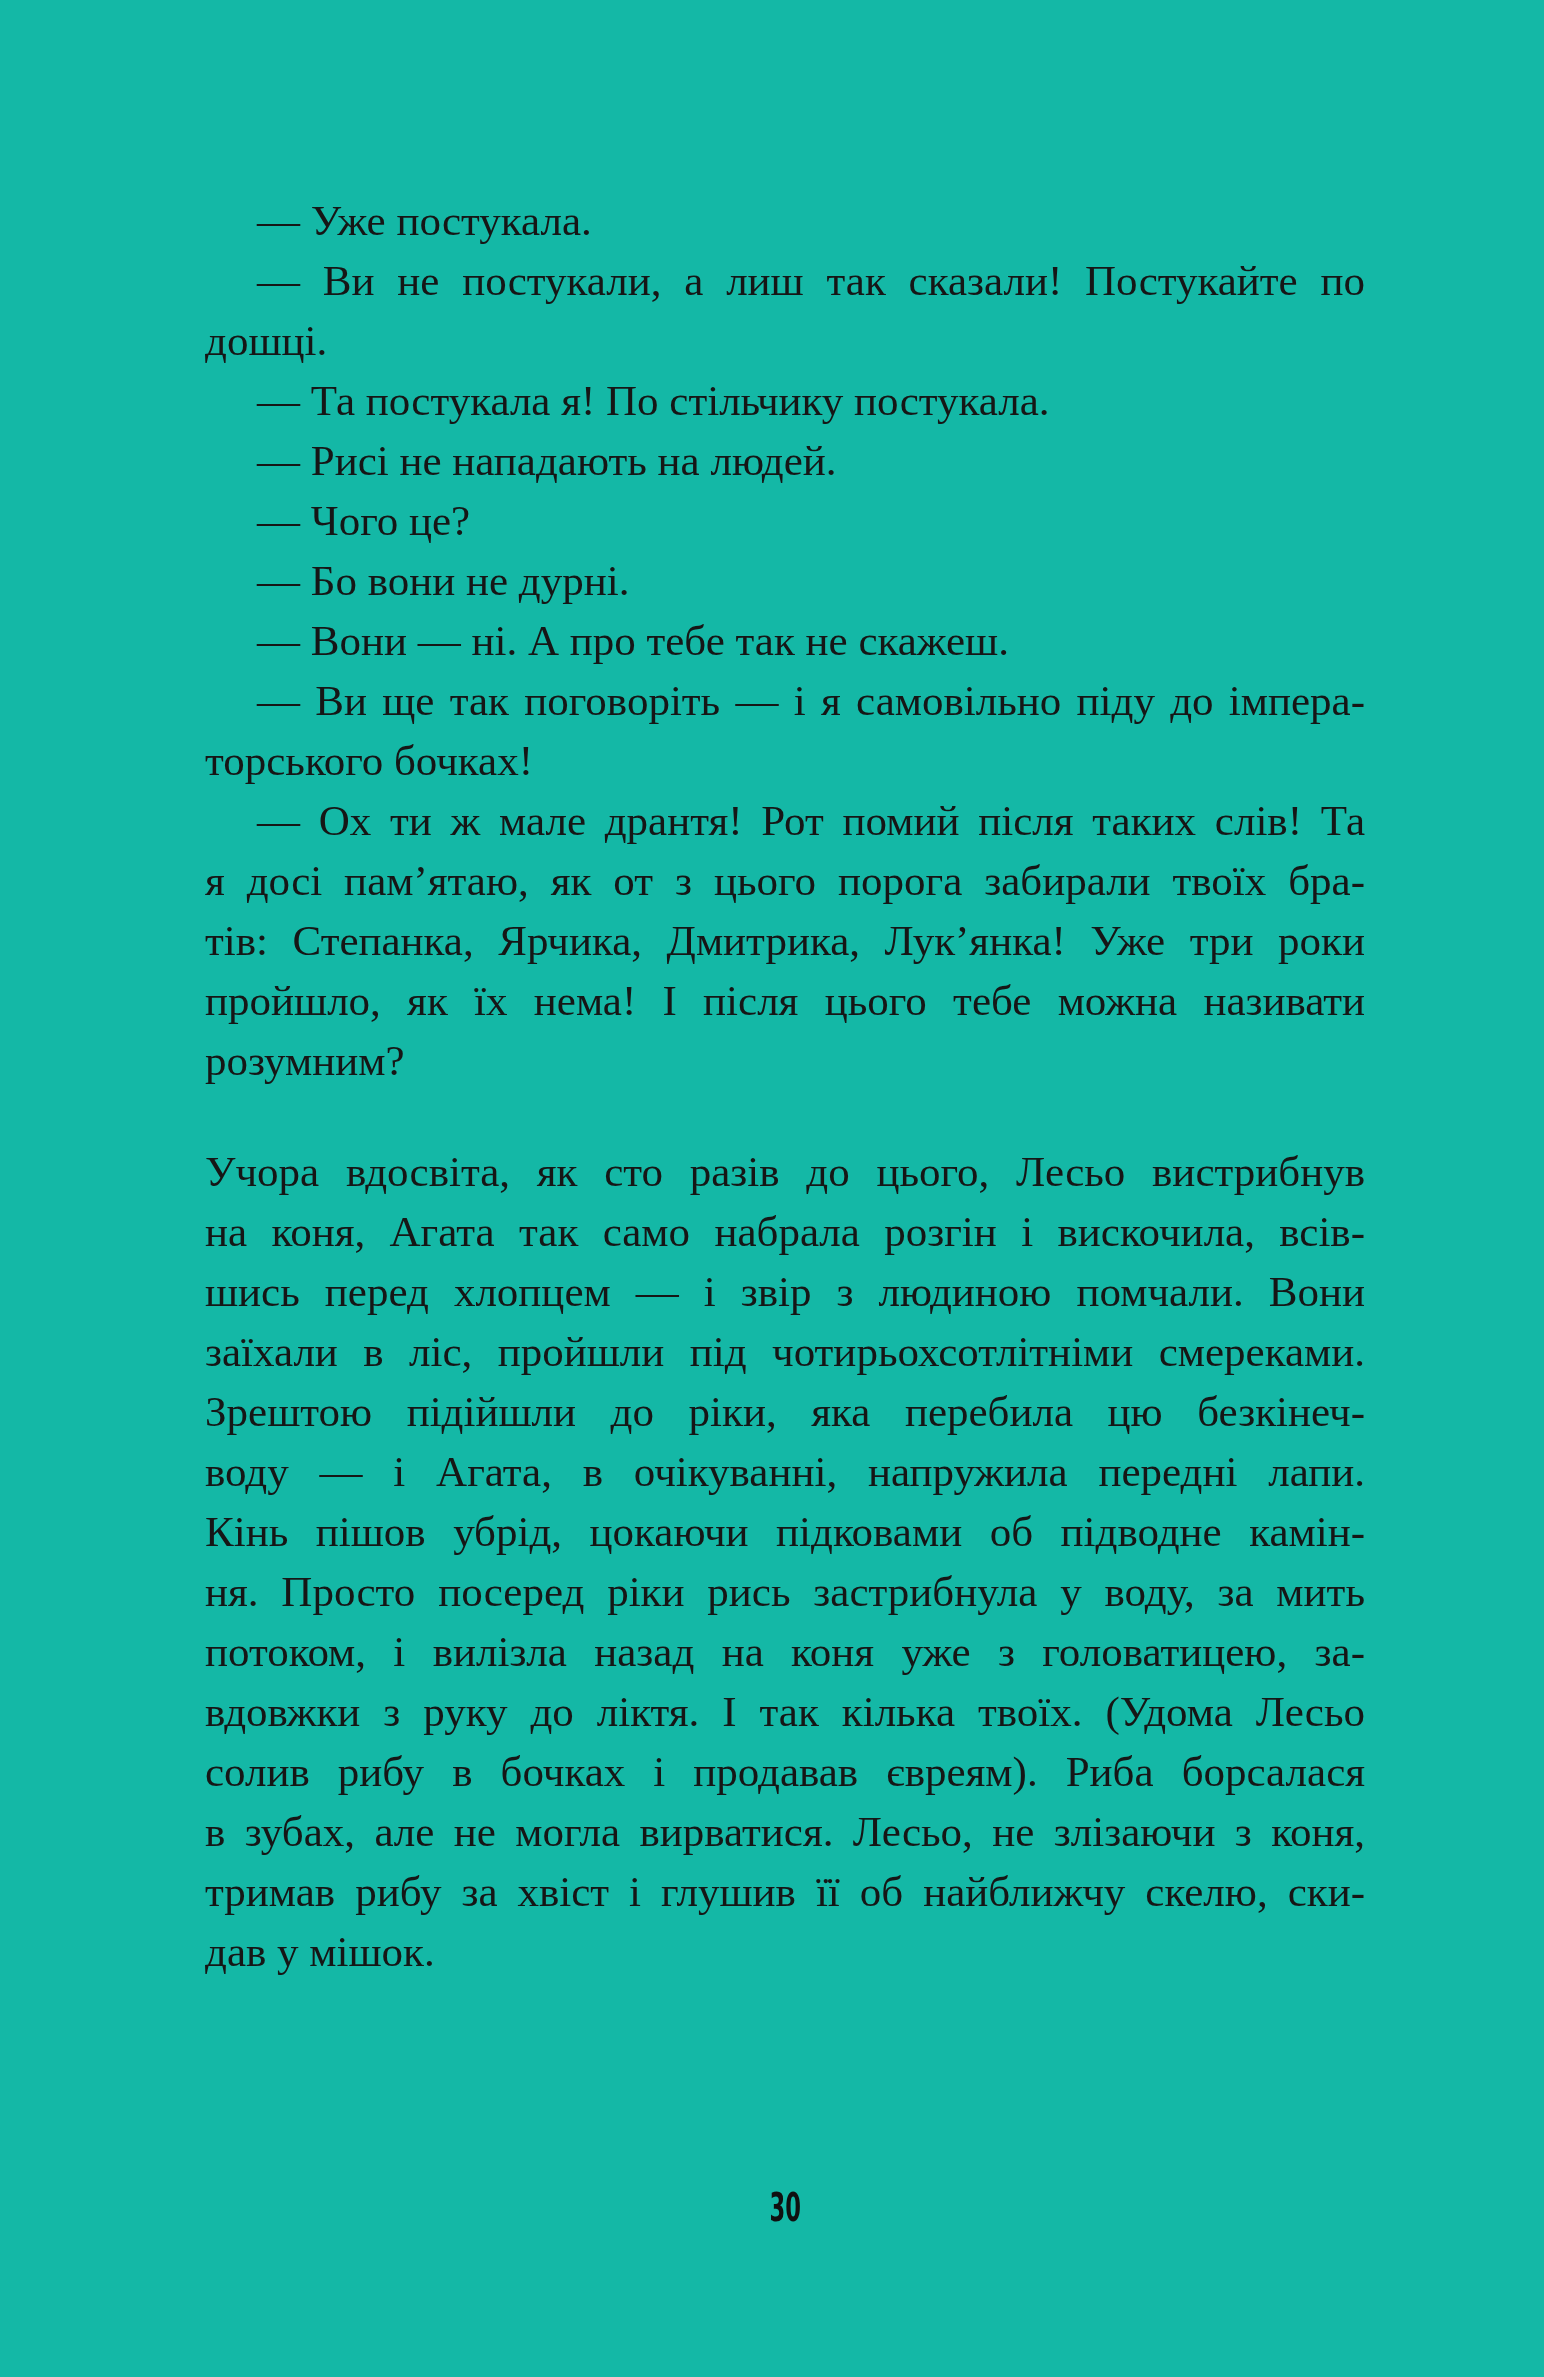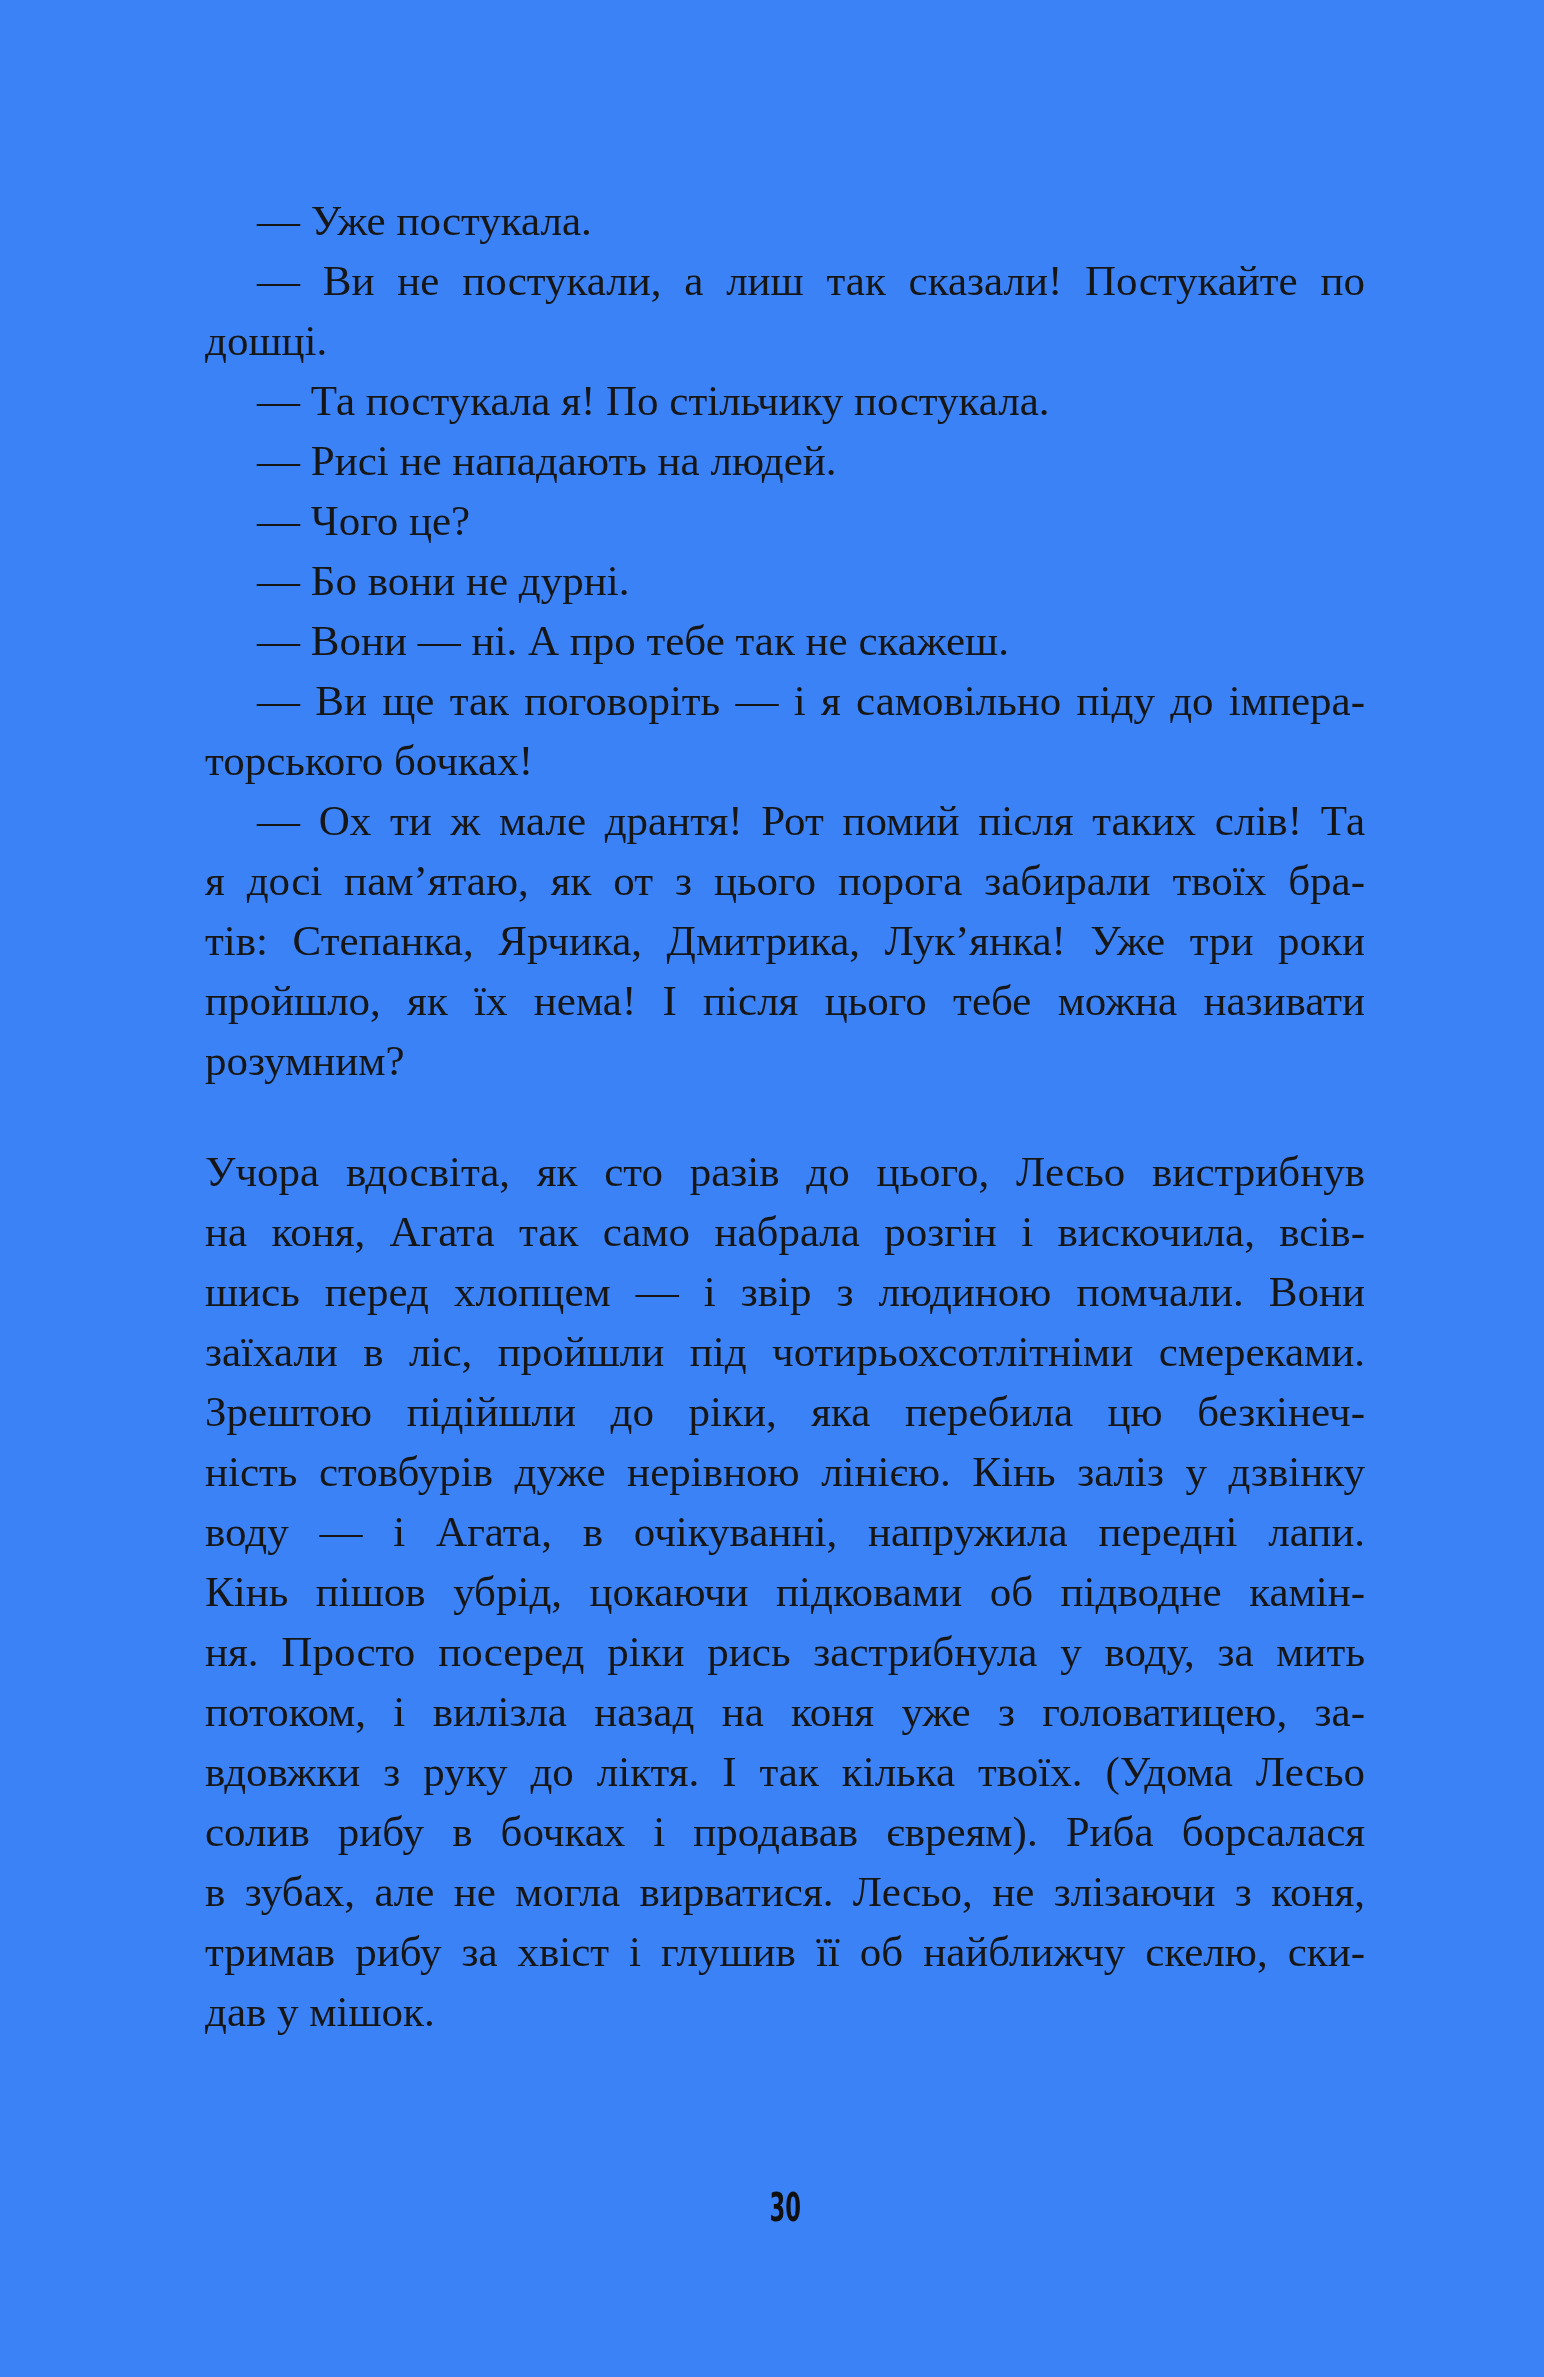--- a/index.html
+++ b/index.html
@@ -4,21 +4,21 @@
 <style>
   html, body {
     margin: 0;
     padding: 0;
     background: #ffffff;
   }
   .book-page {
     position: relative;
     width: 1545px;
     height: 2377px;
-    background: #3b82f6;
+    background: #14b8a6;
     color: #161616;
     font-family: "Liberation Serif", "DejaVu Serif", serif;
     overflow: hidden;
   }
   .text-block {
     position: absolute;
     left: 205px;
     top: 191px;
     width: 1160px;
     font-size: 43px;
@@ -78,21 +78,20 @@
         <div class="line j">тів: Степанка, Ярчика, Дмитрика, Лук’янка! Уже три роки</div>
         <div class="line j">пройшло, як їх нема! І після цього тебе можна називати</div>
         <div class="line">розумним?</div>
       </div>
       <div class="para">
         <div class="line j">Учора вдосвіта, як сто разів до цього, Лесьо вистрибнув</div>
         <div class="line j">на коня, Агата так само набрала розгін і вискочила, всів-</div>
         <div class="line j">шись перед хлопцем — і звір з людиною помчали. Вони</div>
         <div class="line j">заїхали в ліс, пройшли під чотирьохсотлітніми смереками.</div>
         <div class="line j">Зрештою підійшли до ріки, яка перебила цю безкінеч-</div>
-        <div class="line j">ність стовбурів дуже нерівною лінією. Кінь заліз у дзвінку</div>
         <div class="line j">воду — і Агата, в очікуванні, напружила передні лапи.</div>
         <div class="line j">Кінь пішов убрід, цокаючи підковами об підводне камін-</div>
         <div class="line j">ня. Просто посеред ріки рись застрибнула у воду, за мить</div>
         <div class="line j">потоком, і вилізла назад на коня уже з головатицею, за-</div>
         <div class="line j">вдовжки з руку до ліктя. І так кілька твоїх. (Удома Лесьо</div>
         <div class="line j">солив рибу в бочках і продавав євреям). Риба борсалася</div>
         <div class="line j">в зубах, але не могла вирватися. Лесьо, не злізаючи з коня,</div>
         <div class="line j">тримав рибу за хвіст і глушив її об найближчу скелю, ски-</div>
         <div class="line">дав у мішок.</div>
       </div>

